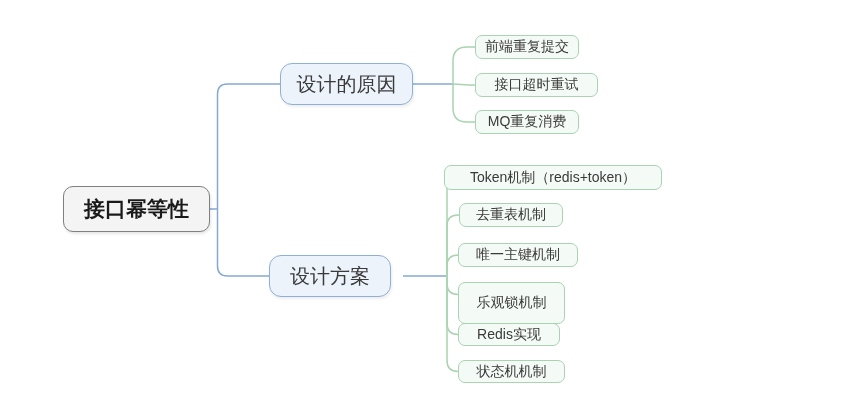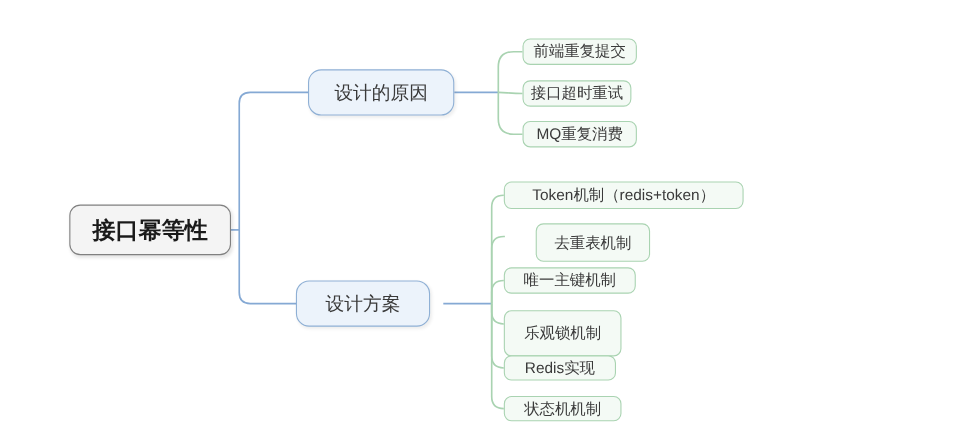--- a/index.html
+++ b/index.html
@@ -48,38 +48,38 @@
     border-radius: 10px;
     font-size: 21px;
     font-weight: bold;
     color: var(--root-text);
     box-shadow: 1px 2px 3px rgba(0,0,0,0.10);
   }
   .node-branch {
     background: var(--branch-fill);
     border: 1.5px solid var(--branch-border);
     border-radius: 12px;
-    font-size: 17px;
+    font-size: 20px;
     color: var(--node-text);
     box-shadow: 1px 2px 3px rgba(0,0,0,0.07);
   }
   .b0 { left: 280px; top: 63px;  width: 133px; height: 42px; }
   .b1 { left: 269px; top: 255px; width: 122px; height: 42px; }
   .node-leaf {
     background: var(--leaf-fill);
     border: 1px solid var(--leaf-border);
     border-radius: 7px;
     font-size: 14px;
     color: var(--node-text);
   }
   .l0 { left: 475px; top: 35px;  width: 104px; height: 24px; }
-  .l1 { left: 475px; top: 73px;  width: 99px; height: 24px; }
+  .l1 { left: 475px; top: 73px;  width: 123px; height: 24px; }
   .l2 { left: 475px; top: 110px; width: 104px; height: 24px; }
-  .l3 { left: 458px; top: 165px; width: 218px; height: 25px; }
-  .l4 { left: 459px; top: 203px; width: 104px; height: 35px; margin-left: 28px; }
+  .l3 { left: 444px; top: 165px; width: 218px; height: 25px; }
+  .l4 { left: 459px; top: 203px; width: 104px; height: 24px; }
   .l5 { left: 458px; top: 243px; width: 120px; height: 24px; }
   .l6 { left: 458px; top: 282px; width: 107px; height: 42px; }
   .l7 { left: 458px; top: 323px; width: 102px; height: 23px; }
   .l8 { left: 458px; top: 360px; width: 107px; height: 23px; }
 </style>
 </head>
 <body>
 
 <div class="canvas">
 

